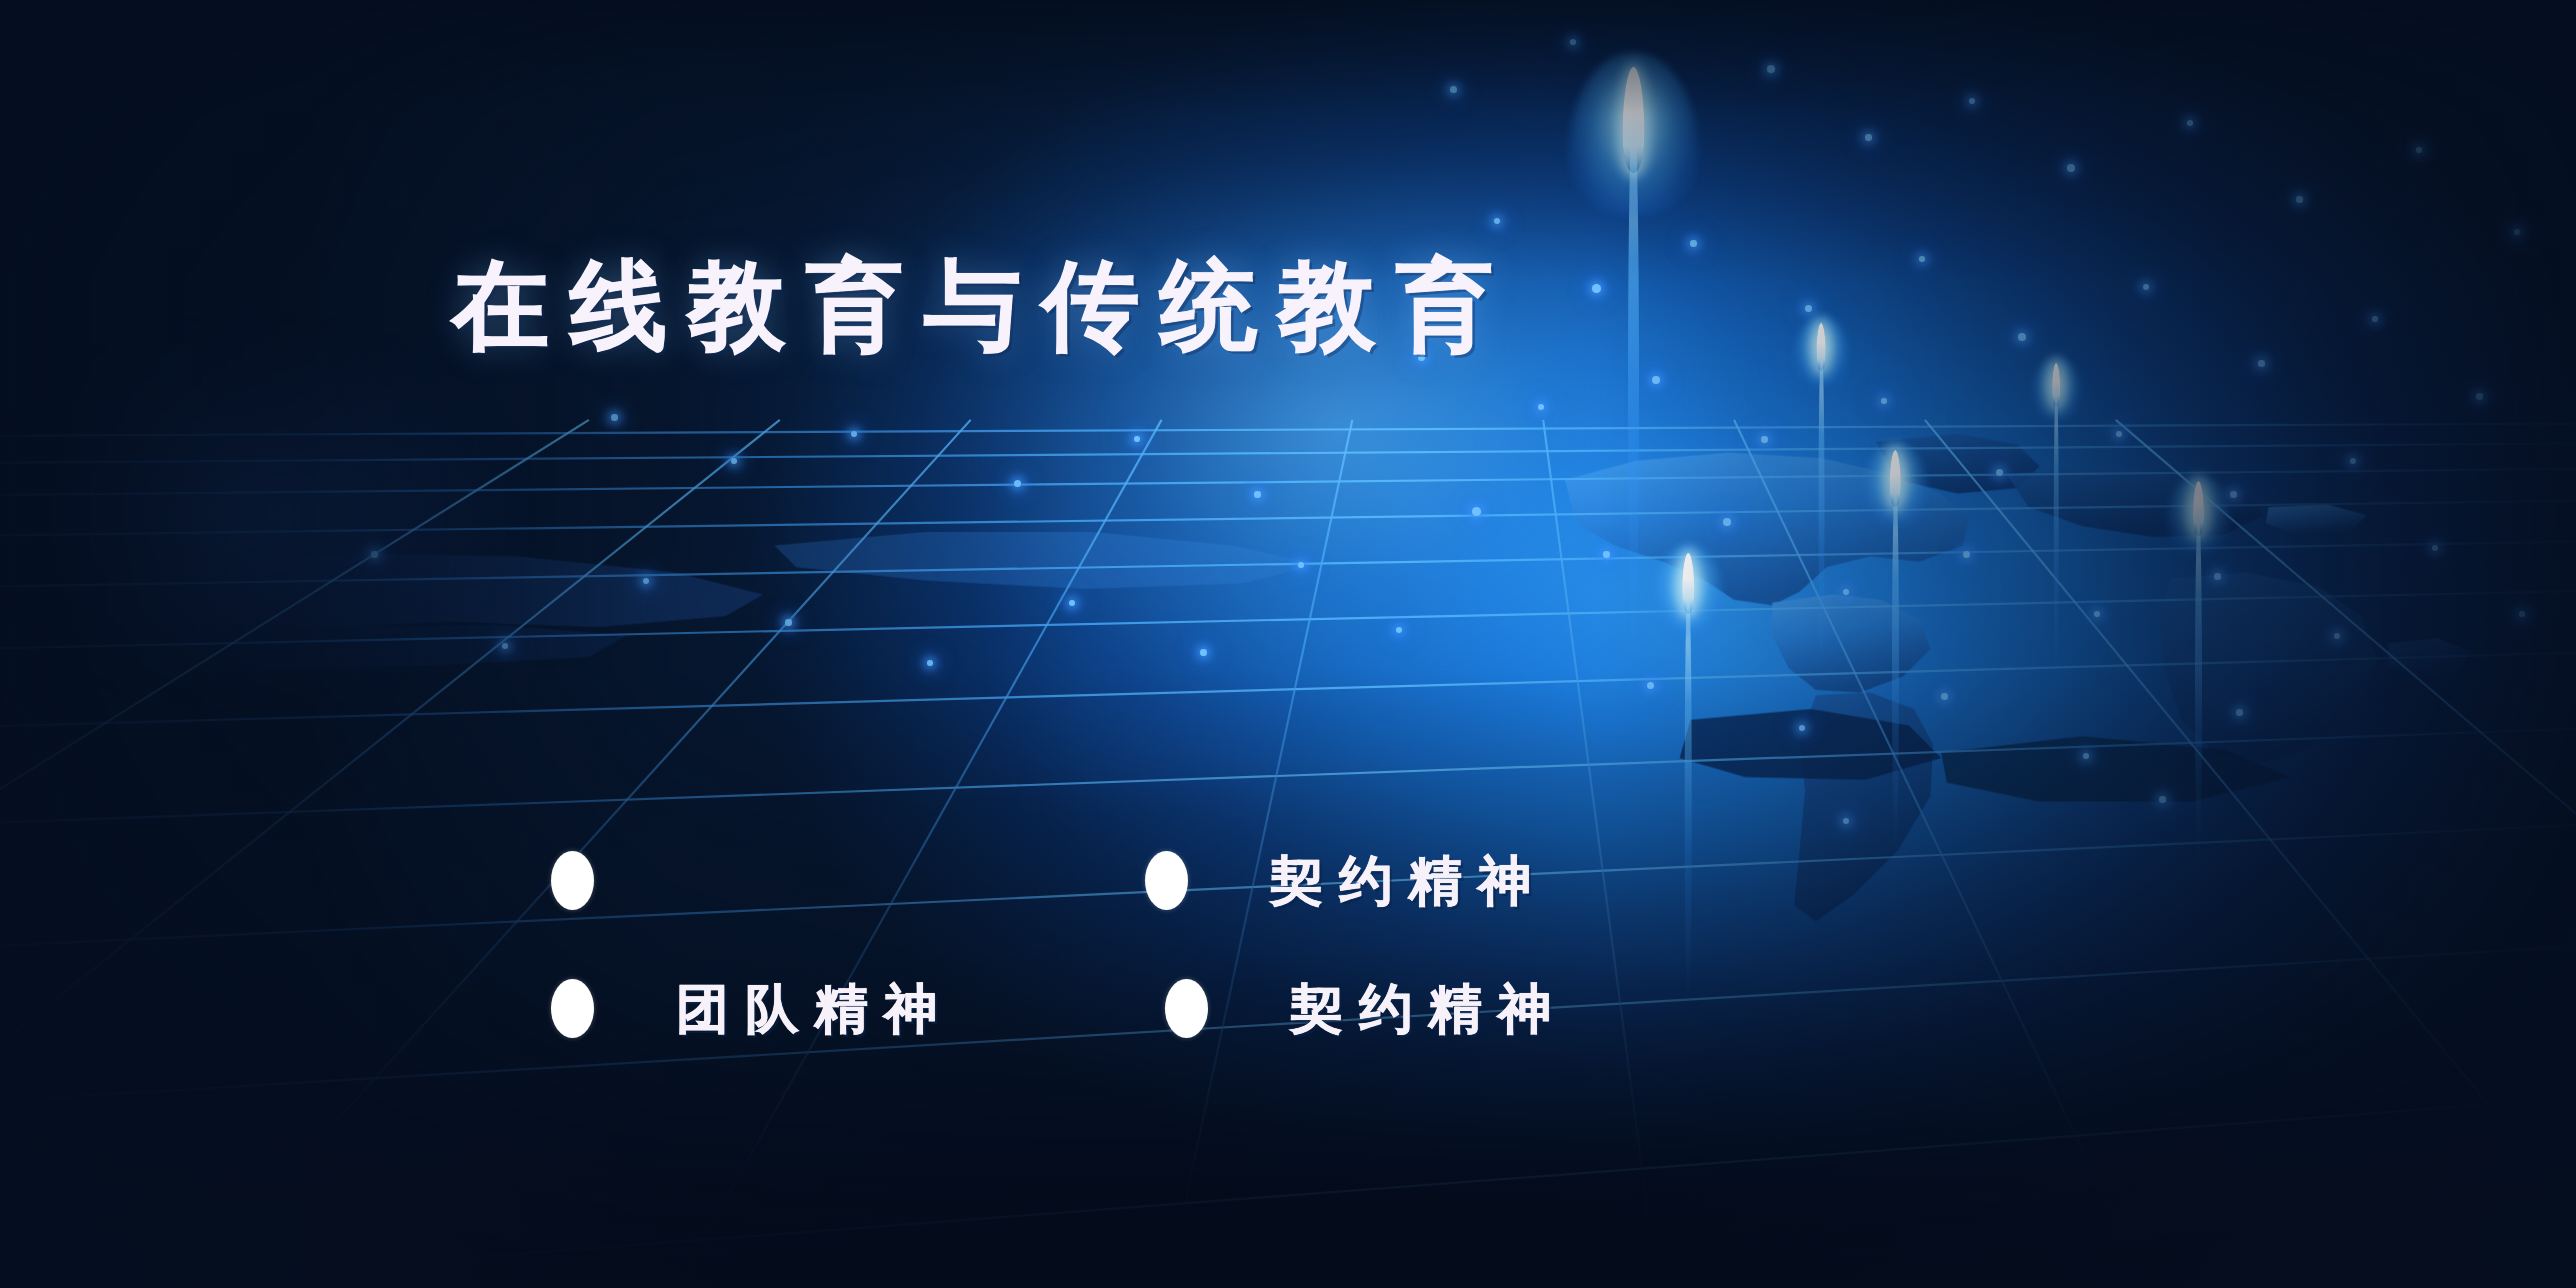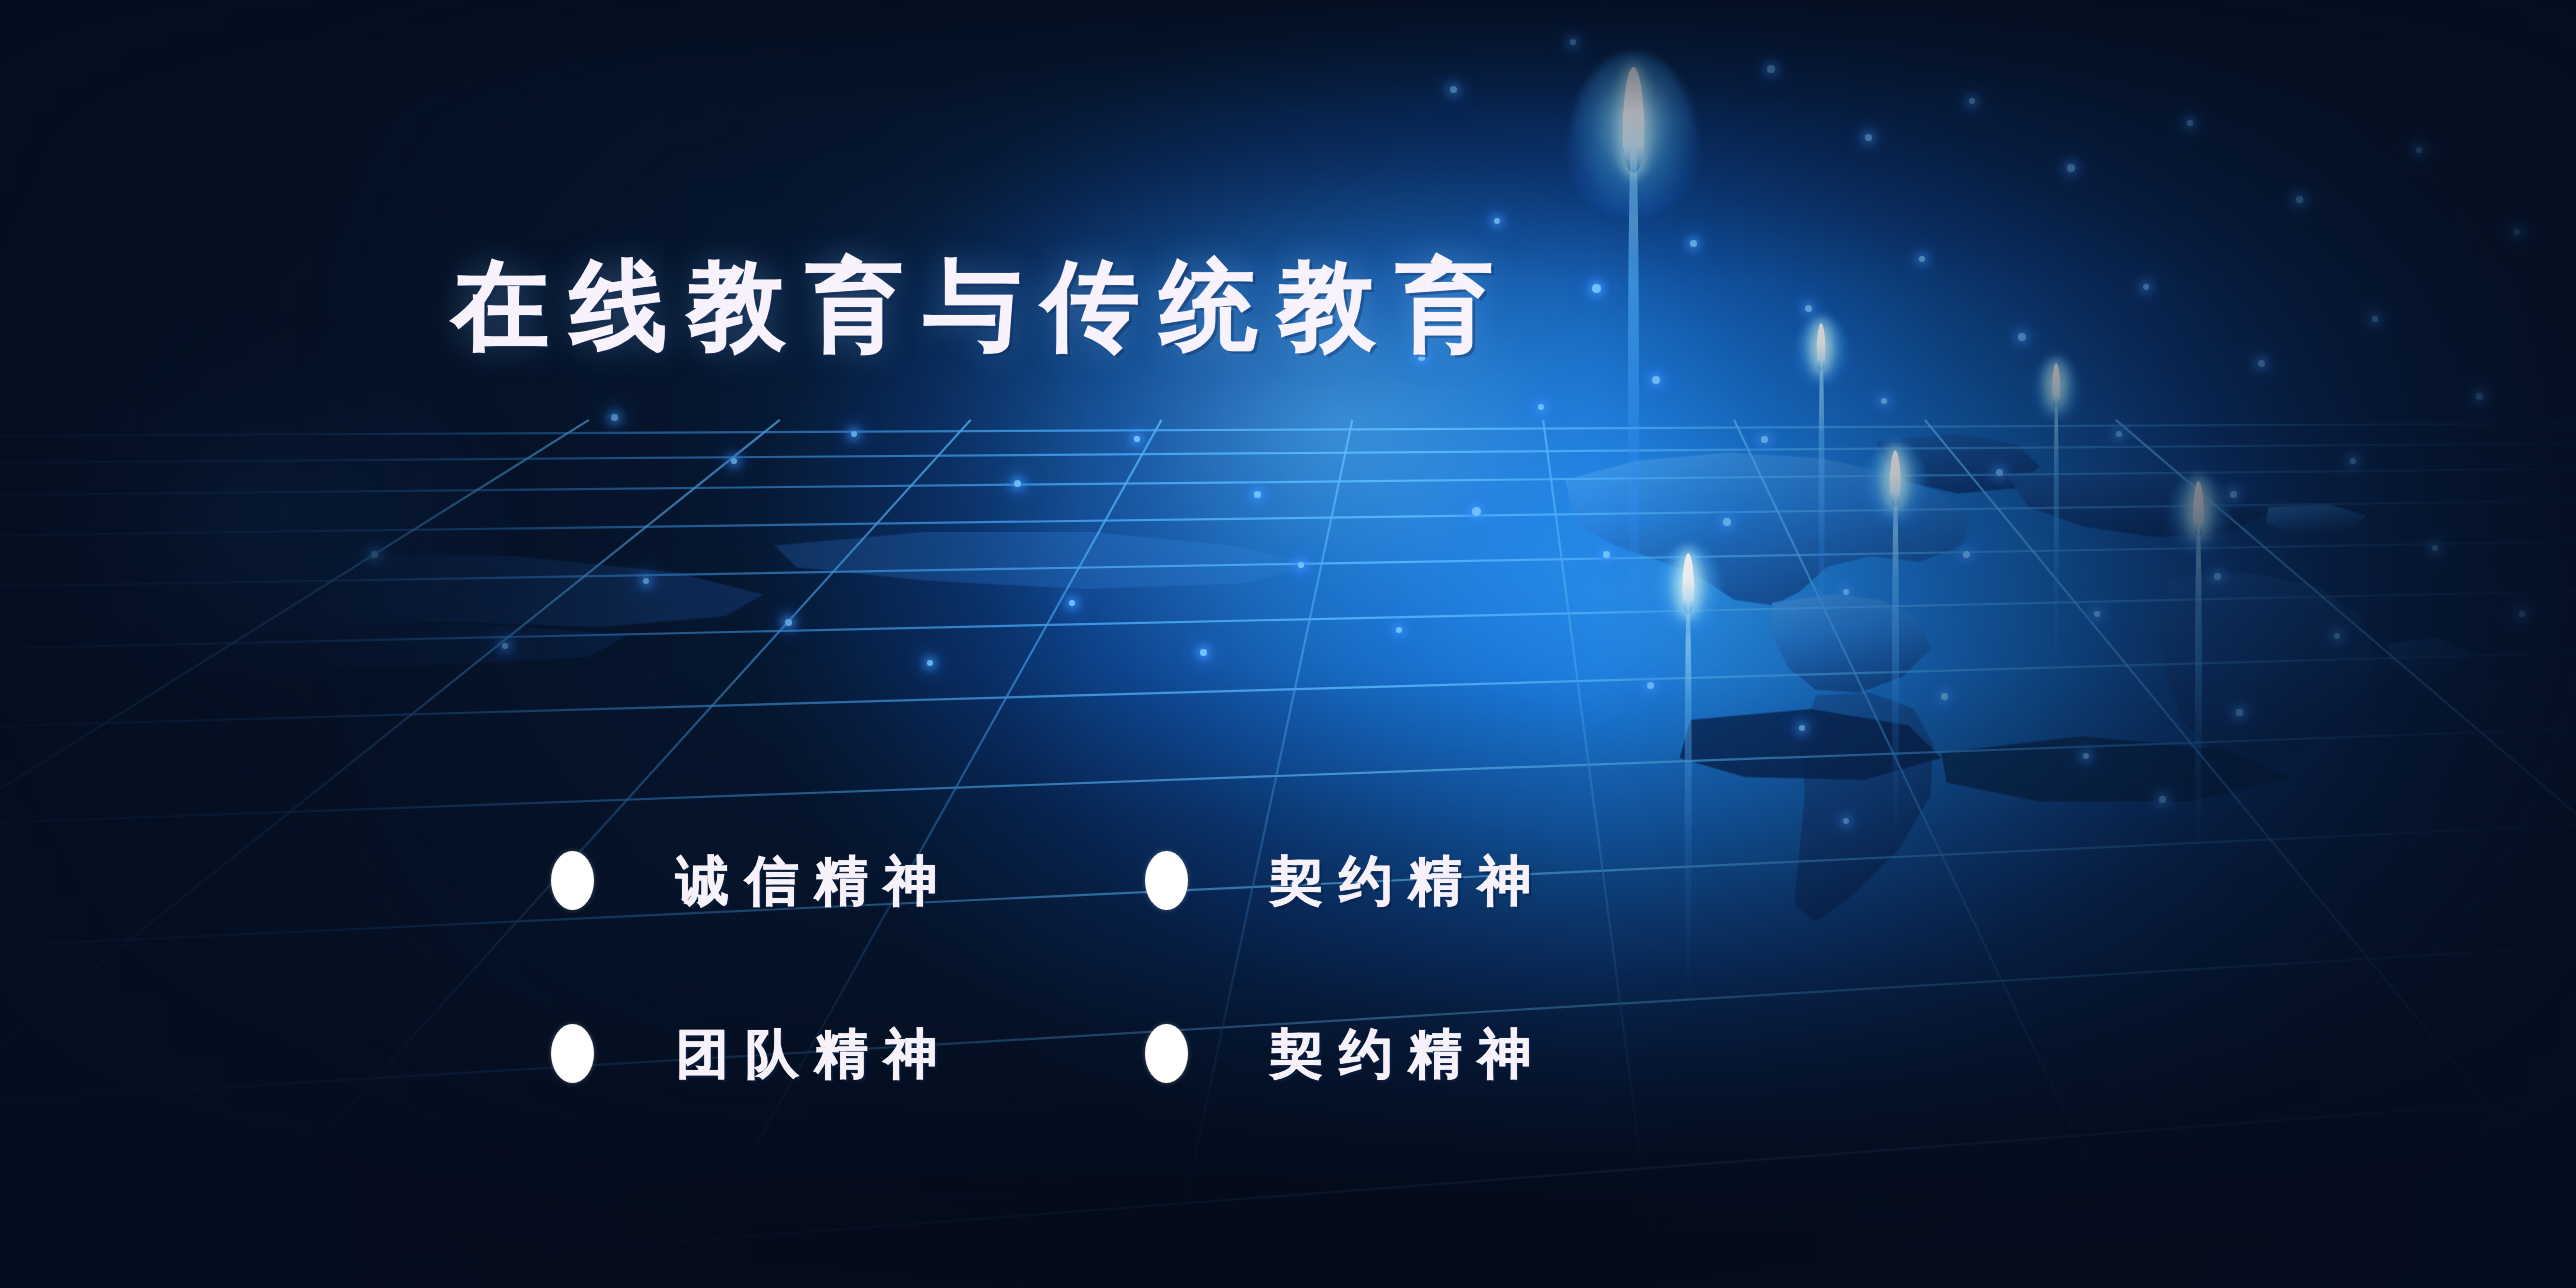--- a/index.html
+++ b/index.html
@@ -112,21 +112,21 @@
       0 0 25px rgba(150,205,255,.40);
     -webkit-text-stroke:0.8px #f8f4fb;
   }
 
   .features{
     position:absolute;
     left:551px; top:851px;
     width:1134px;
   }
   .feature-row{display:flex; align-items:center;}
-  .feature-row + .feature-row{margin-top:114px;}
+  .feature-row + .feature-row{margin-top:69px;gap:20px;}
   .feature{display:flex; align-items:center;}
   .feature.col-left{width:594px;}
   .feature .bullet{
     width:43px; height:59px;
     border-radius:50%;
     background:#ffffff;
     flex:0 0 auto;
     box-shadow:0 0 5.5px rgba(255,255,255,.25);
   }
   .feature .label{
@@ -351,21 +351,20 @@
   <div class="bg-top-fade"></div>
   <div class="bg-right-fade"></div>
 
   <h1 class="title">在线教育与传统教育</h1>
 
 
   <div class="features">
     <div class="feature-row">
       <div class="feature col-left">
         <span class="bullet"></span>
-        <span class="label">诚信精神</span>
       </div>
       <div class="feature">
         <span class="bullet"></span>
         <span class="label">契约精神</span>
       </div>
     </div>
     <div class="feature-row">
       <div class="feature col-left">
         <span class="bullet"></span>
         <span class="label">团队精神</span>

